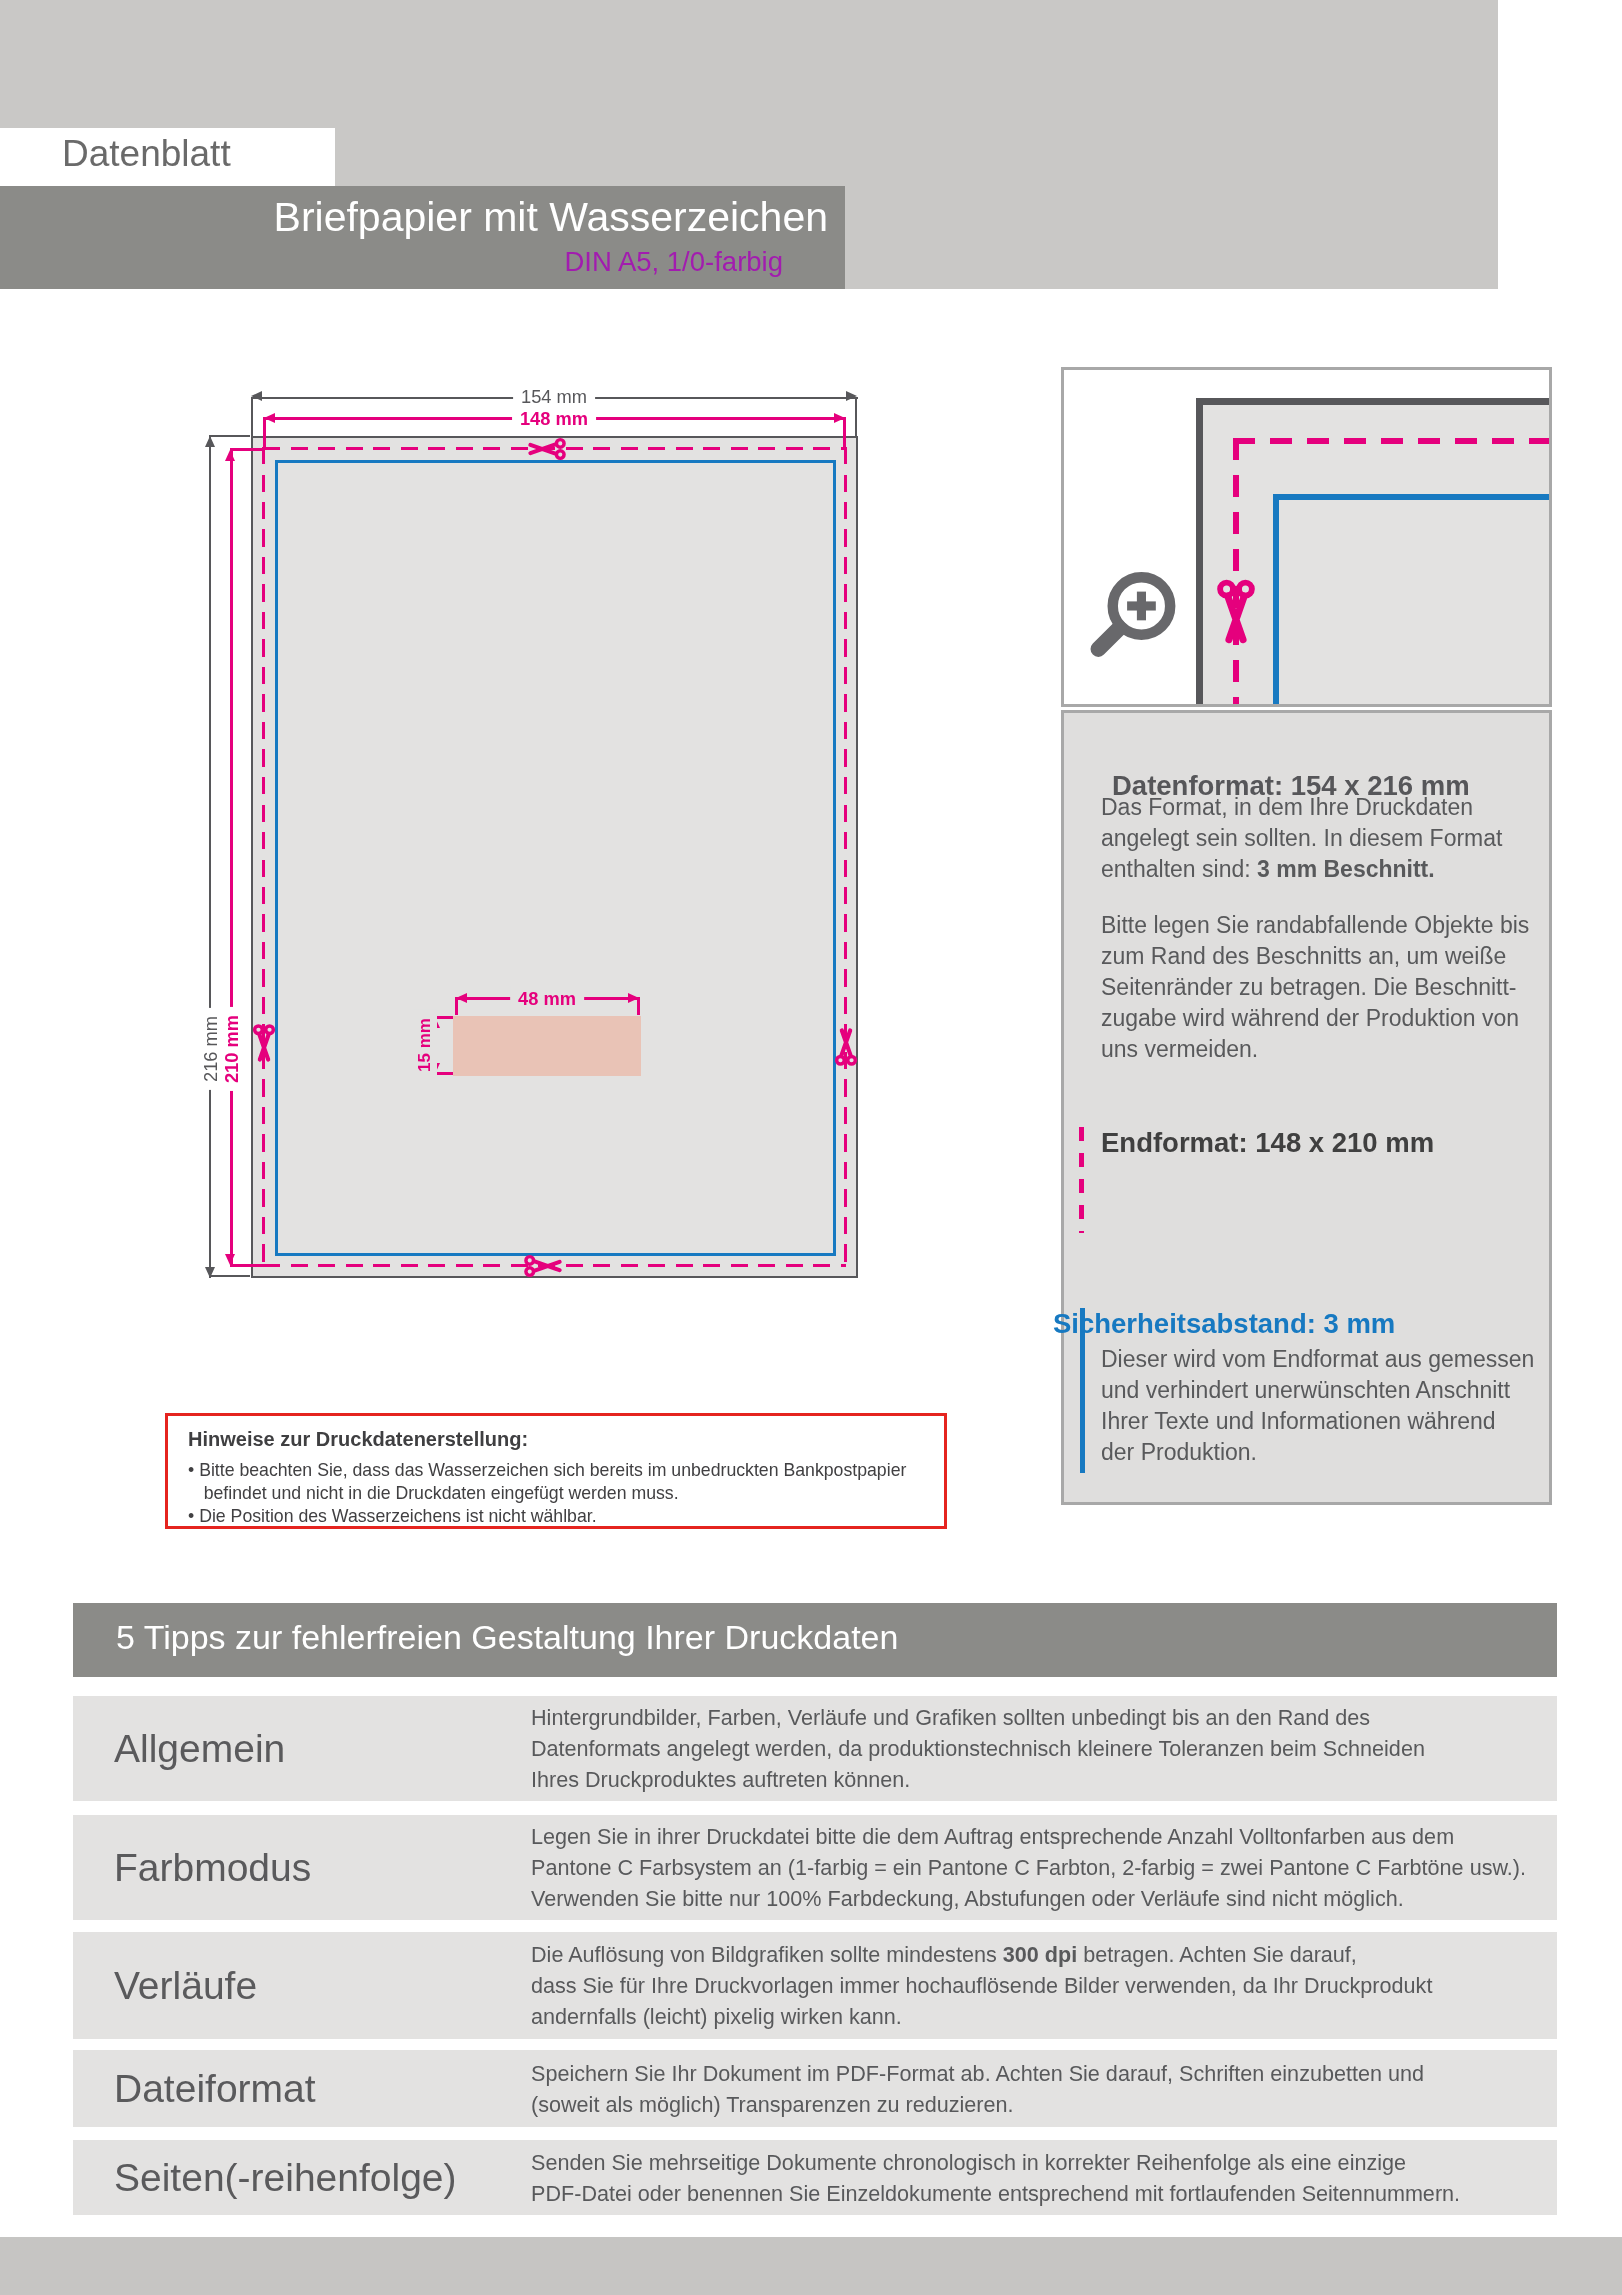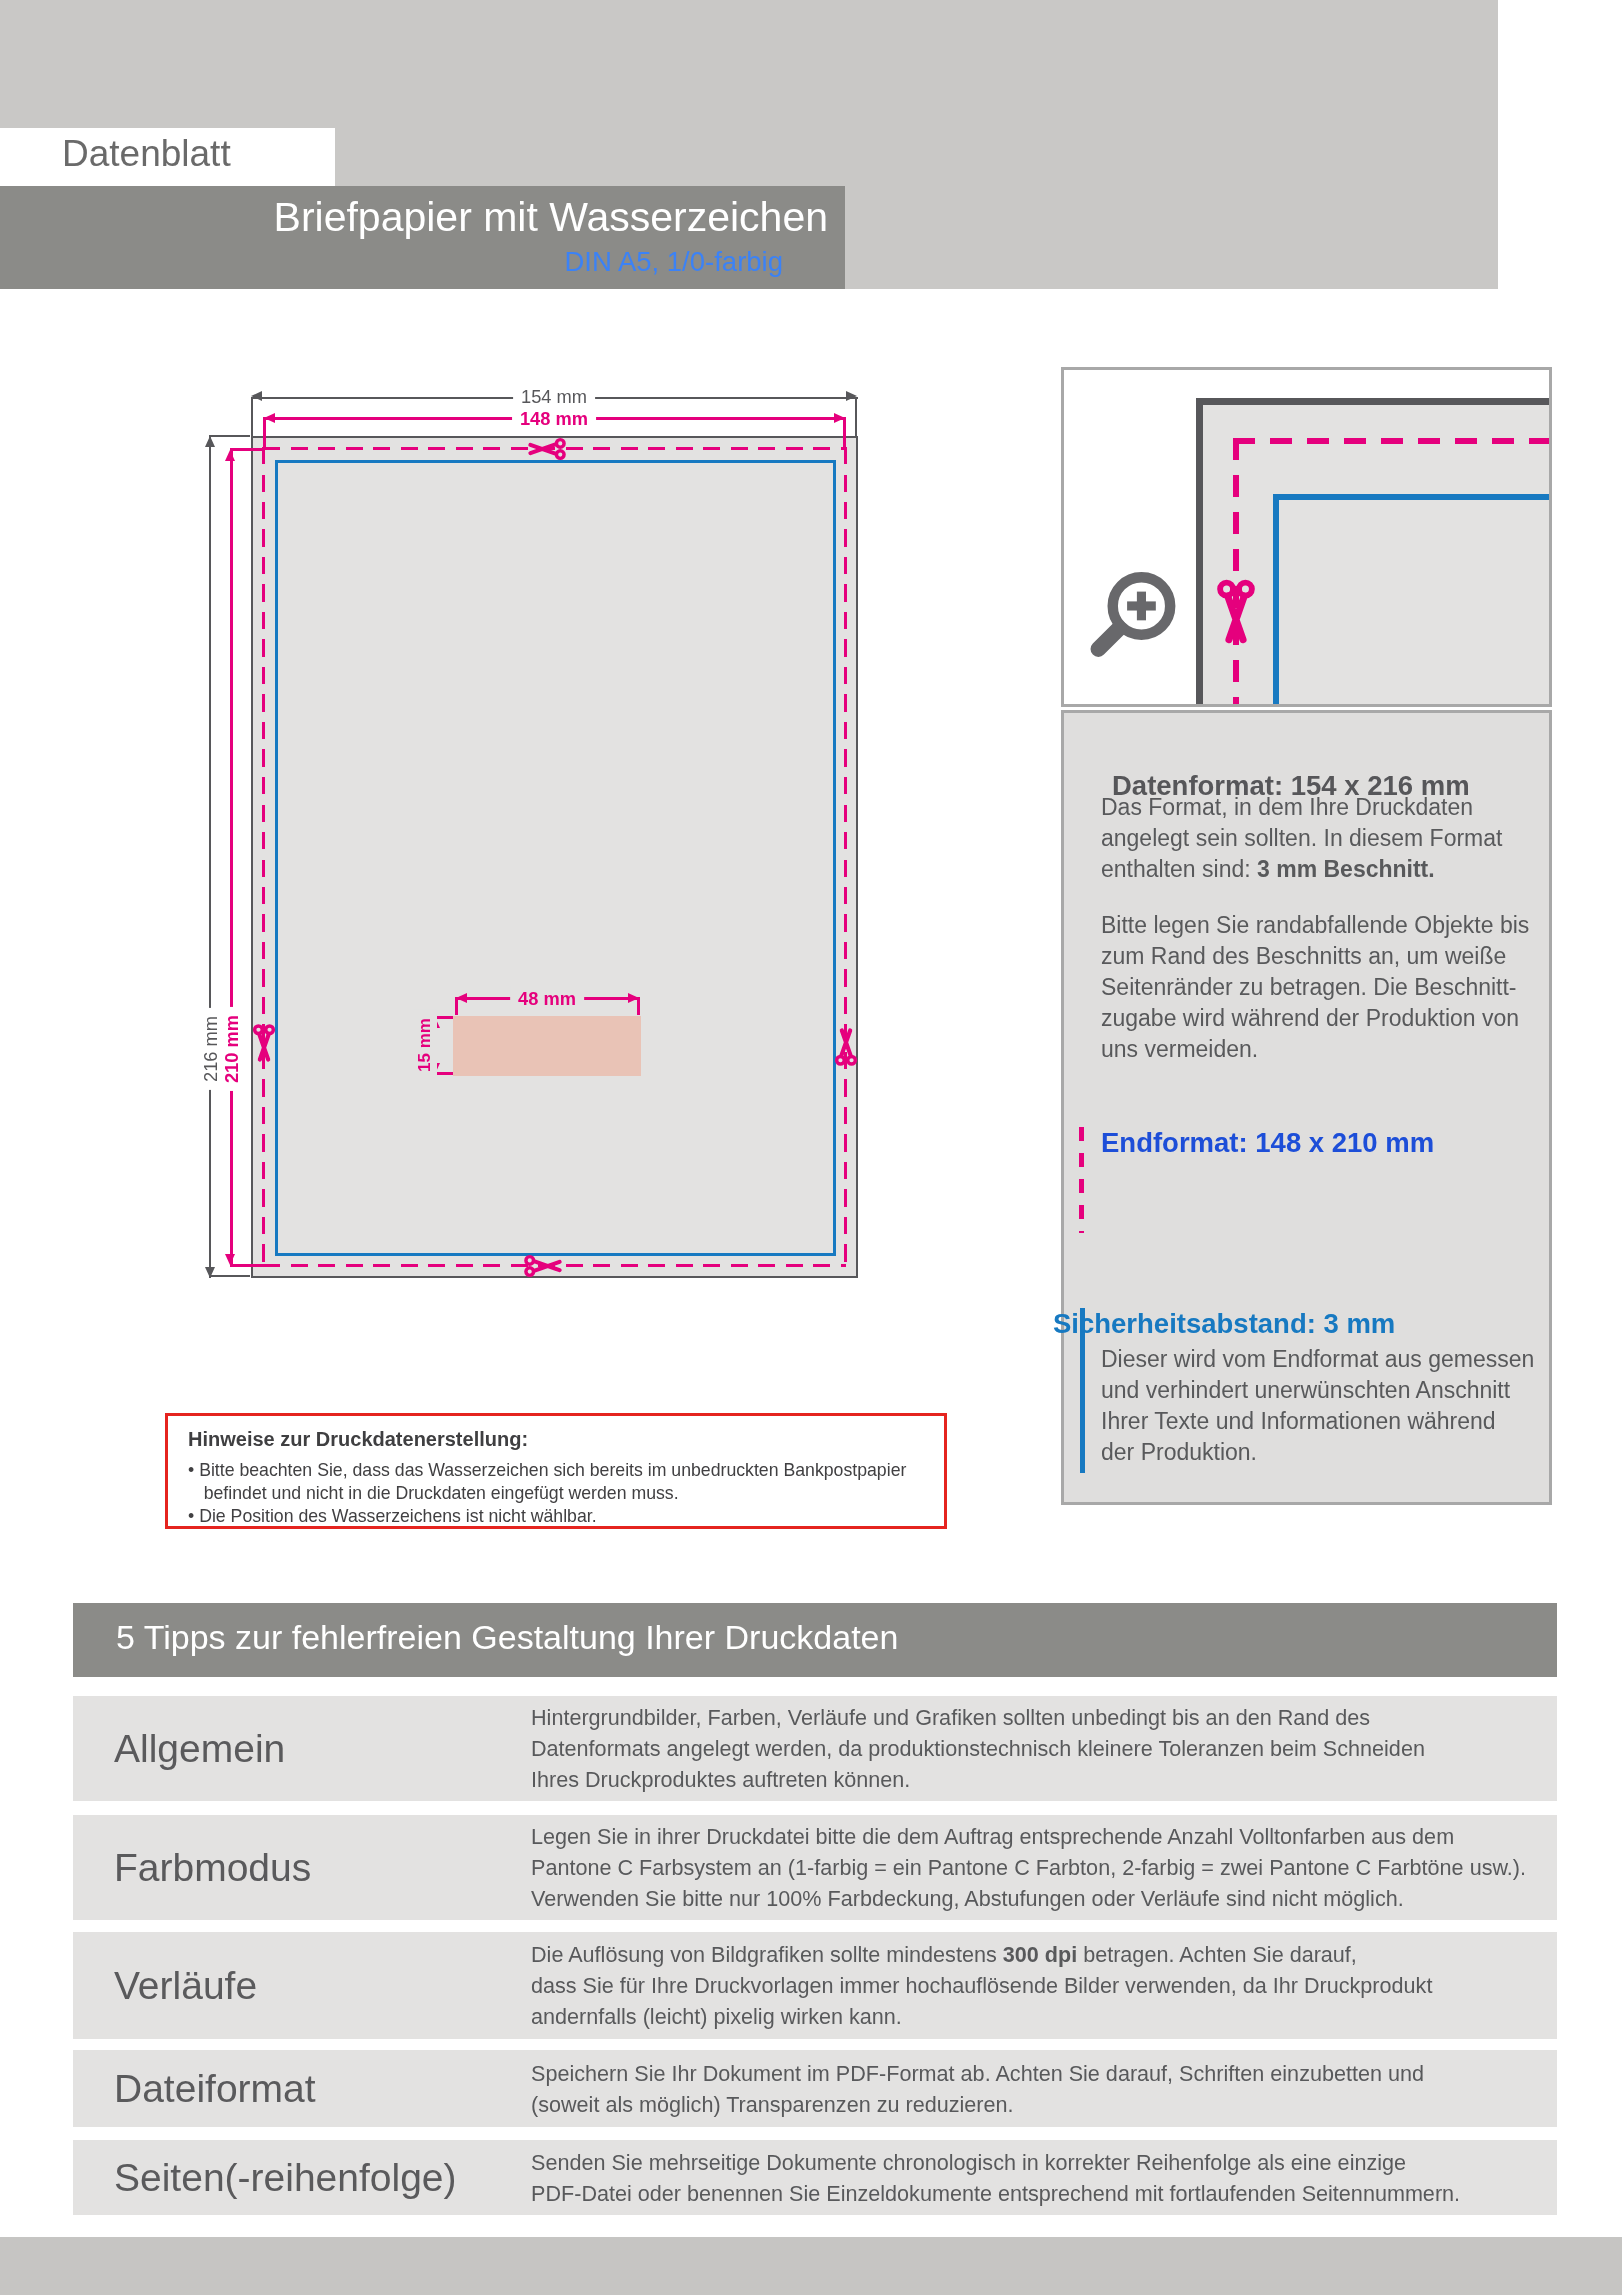--- a/index.html
+++ b/index.html
@@ -6,21 +6,21 @@
   .page{position:relative;width:1623px;height:2295px;background:#ffffff;overflow:hidden;
         font-family:"Liberation Sans",sans-serif;color:#58595b;}
   .abs{position:absolute;}
 
   
   .header-bg{left:0;top:0;width:1498px;height:289px;background:#c9c8c6;}
   .datenblatt-box{left:0;top:128px;width:335px;height:58px;background:#ffffff;}
   .datenblatt-label{left:62px;top:133px;font-size:37px;color:#6a6a6a;}
   .banner{left:0;top:186px;width:845px;height:103px;background:#8b8b88;}
   .banner-title{left:0;top:194px;width:783px;text-align:right;font-size:41px;color:#ffffff;margin-left:45px;}
-  .banner-subtitle{left:0;top:246px;width:783px;text-align:right;font-size:27.5px;color:#3b82f6;}
+  .banner-subtitle{left:0;top:246px;width:783px;text-align:right;font-size:27.5px;color:#a21caf;}
 
   
   .sheet{left:251px;top:436px;width:607px;height:842px;background:#e3e2e1;
          border:2.6px solid #57575a;box-sizing:border-box;}
   .gline{background:#57575a;}
   .mline{background:#e5007d;}
   .bline{background:#1779c1;}
   .dash-h{background:repeating-linear-gradient(90deg,#e5007d 0,#e5007d 17px,transparent 17px,transparent 27.5px);}
   .dash-v{background:repeating-linear-gradient(180deg,#e5007d 0,#e5007d 17px,transparent 17px,transparent 27.5px);}
   .dim-label{transform:translate(-50%,-50%);font-size:18.3px;background:#ffffff;
@@ -48,21 +48,21 @@
   .notice-item{padding-left:15.7px;text-indent:-15.7px;}
 
   
   .zoombox{left:1061px;top:367px;width:491px;height:340px;background:#ffffff;
            border:3.3px solid #a8a8a8;box-sizing:border-box;overflow:hidden;}
   .panel{left:1061px;top:710px;width:491px;height:795px;background:#dfdedd;
          border:3.3px solid #a8a8a8;box-sizing:border-box;}
   .p-title{font-size:27.5px;font-weight:bold;}
   .p-body{font-size:23px;line-height:31px;}
   .t-data{color:#565659;}
-  .t-mag{color:#1d4ed8;}
+  .t-mag{color:#404040;}
   .t-blue{color:#1779c1;}
   .marker-dash{left:1079px;top:1127px;width:4.6px;height:106px;
      background:repeating-linear-gradient(180deg,#e5007d 0,#e5007d 14.4px,transparent 14.4px,transparent 26px);}
   .marker-blue{left:1080px;top:1308px;width:4.6px;height:165px;background:#1779c1;}
 
   
   .tips-banner{left:73px;top:1603px;width:1484px;height:74px;background:#8b8b88;}
   .tips-banner-label{left:116px;top:1618px;font-size:34px;color:#ffffff;}
   .tiprow{left:73px;width:1484px;background:#e3e2e1;display:flex;align-items:center;}
   .tiprow .rowlabel{position:absolute;left:41px;font-size:39px;color:#5a5a5c;}

